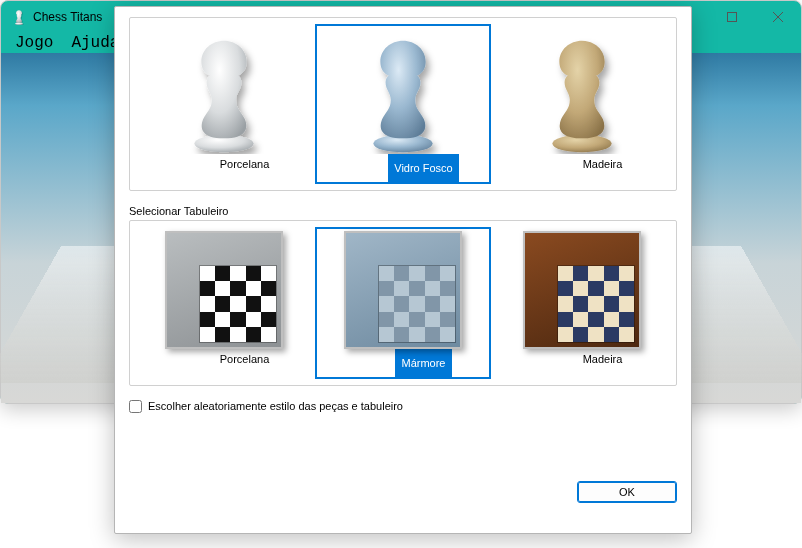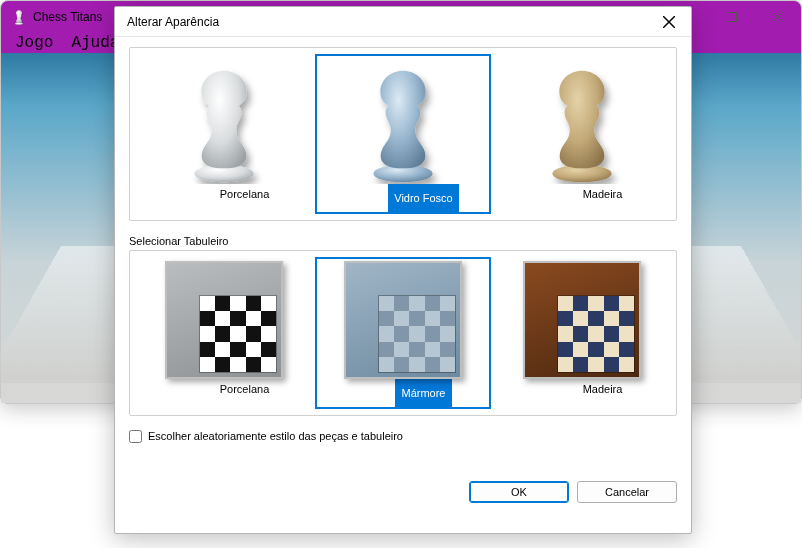--- a/index.html
+++ b/index.html
@@ -1,17 +1,17 @@
 <!DOCTYPE html>
 <html><head>
 <meta charset="utf-8">
 <style>
   * { box-sizing: border-box; margin: 0; padding: 0; font-family: "Segoe UI", Tahoma, sans-serif; }
   html, body { width: 802px; height: 548px; overflow: hidden; }
-  .window { width: 802px; height: 404px; background: #a21caf; border: 1px solid #c8c8c8; border-radius: 8px; position: relative; box-shadow: 0 6px 20px rgba(0,0,0,0.2); }
+  .window { width: 802px; height: 404px; background: #14b8a6; border: 1px solid #c8c8c8; border-radius: 8px; position: relative; box-shadow: 0 6px 20px rgba(0,0,0,0.2); }
   .titlebar { height: 32px; display: flex; align-items: center; padding: 0 0 0 10px; }
   .title-icon { width: 16px; height: 16px; margin-right: 6px; }
   .title-text { font-size: 12px; color: #000; flex: 0 0 auto; }
   .win-controls { margin-left: auto; display: flex; height: 100%; }
   .win-btn { width: 46px; height: 100%; display: flex; align-items: center; justify-content: center; color: #555; font-size: 11px; }
   .menubar { height: 20px; display: flex; align-items: center; padding: 0 6px; gap: 2px; }
   .menu-item { font-size: 16px; color: #000; padding: 2px 8px; font-family: Liberation Mono, monospace; }
   .client { position: absolute; left: 0; right: 0; top: 52px; bottom: 0; background: linear-gradient(180deg, #2f7aa3 0%, #5aa7c9 15%, #c8d4d8 60%, #d8d8d6 100%); }
   .client::after{ content:""; position:absolute; left:60px; right:60px; bottom:0; top:55%; background: linear-gradient(180deg, rgba(255,255,255,0.5), rgba(200,200,195,0.4)); transform: perspective(600px) rotateX(45deg); transform-origin: top center; }
 
@@ -109,28 +109,20 @@
         </div>
     </div>
   </div>
   <div class="menubar">
     <span class="menu-item">Jogo</span>
     <span class="menu-item">Ajuda</span>
   </div>
   <div class="client"></div>
 
   <div class="dialog">
-    <div class="dlg-titlebar">
-      <span class="dlg-title">Alterar Aparência</span>
-      <div class="dlg-close">
-        <svg width="12" height="12" viewBox="0 0 10 10">
-            <path d="M0 0 L10 10 M10 0 L0 10" stroke="currentColor" stroke-width="1.2"></path>
-          </svg>
-      </div>
-    </div>
     <div class="dlg-body">
 
       <div class="fieldset">
         <div class="option">
           <div class="thumb">
               <svg width="90" height="122" viewBox="0 0 100 140">
                 <use href="#pawn" class="pawn-porcelain"></use>
               </svg>
             </div>
           <span class="opt-label">Porcelana</span>
@@ -263,16 +255,15 @@
       </div>
 
       <div class="checkrow">
         <input type="checkbox" id="rand" style="">
         <label for="rand">Escolher aleatoriamente estilo das peças e tabuleiro</label>
       </div>
     </div>
 
     <div class="dlg-footer">
       <button class="btn default">OK</button>
-      <button class="btn">Cancelar</button>
     </div>
   </div>
 </div>
 
 </body></html>

